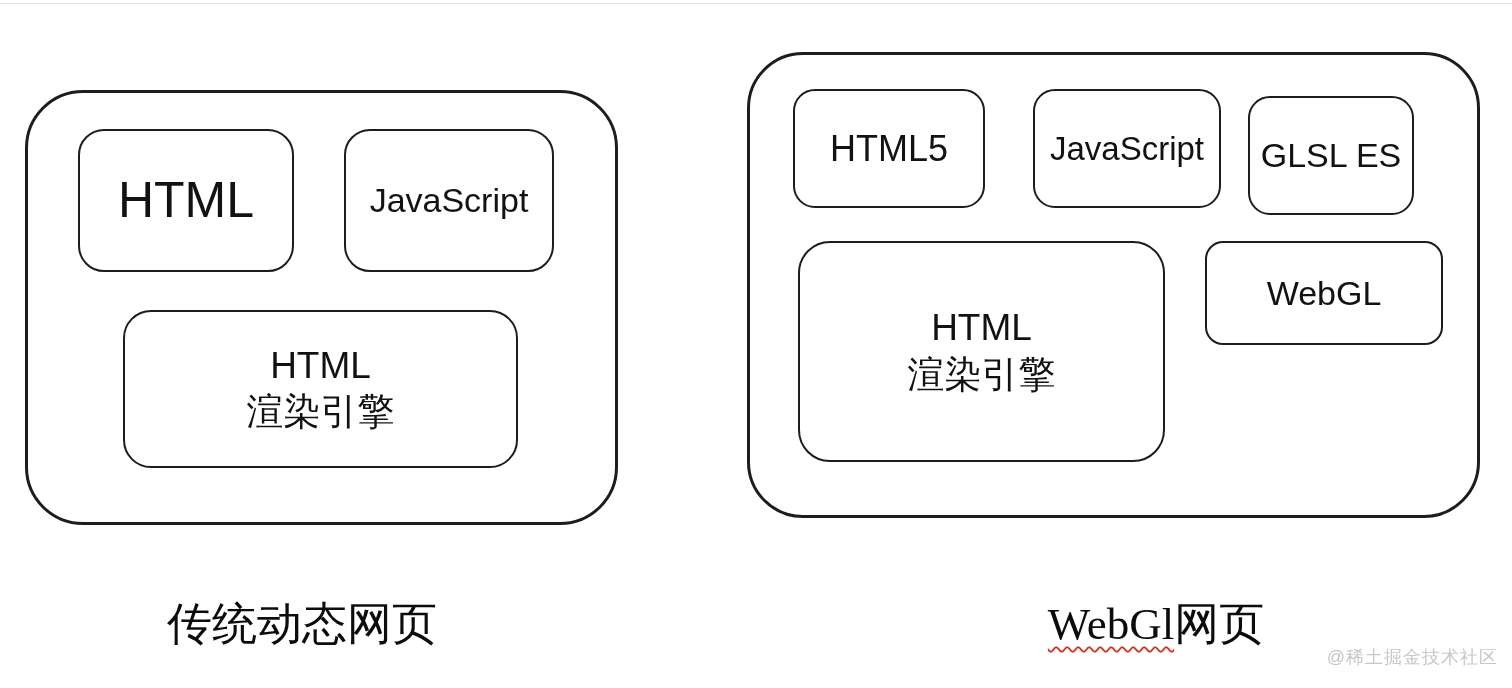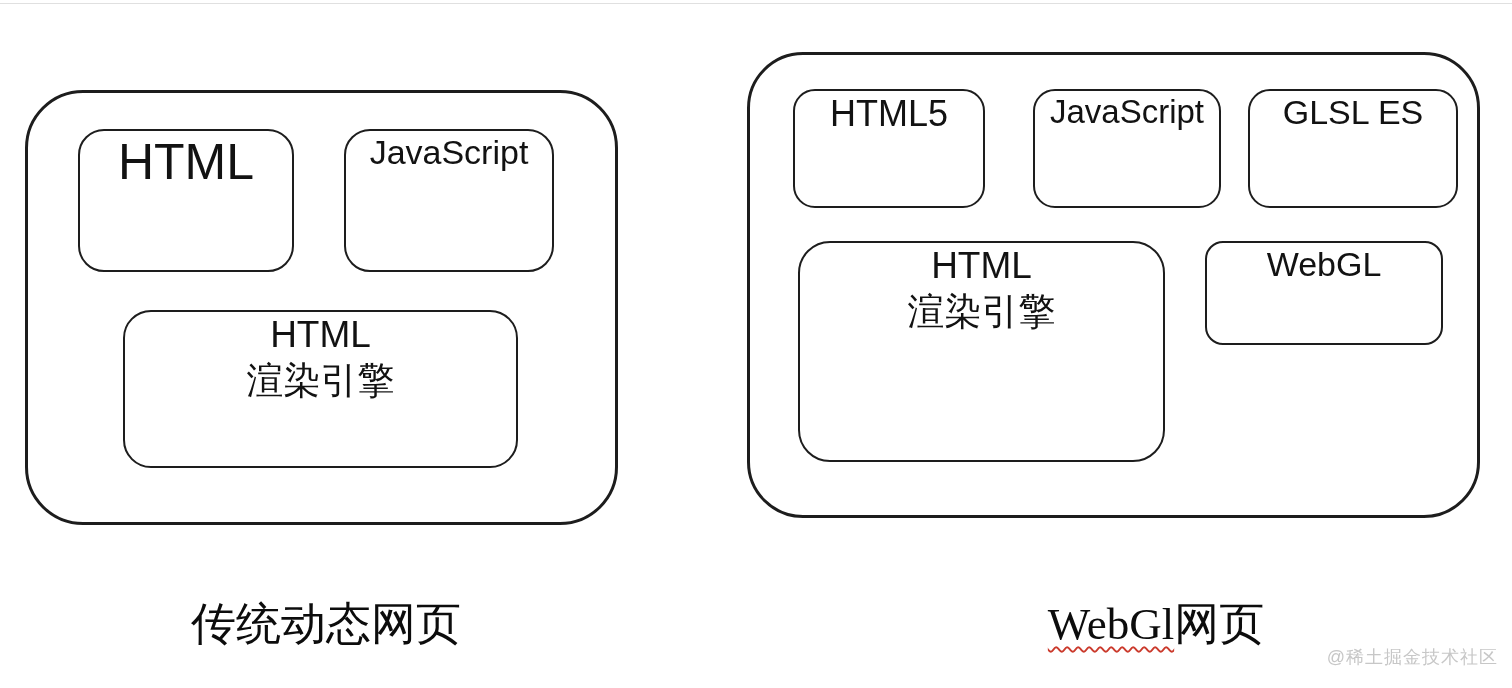--- a/index.html
+++ b/index.html
@@ -10,46 +10,46 @@
     color:#121212;
   }
   .topline {
     position:absolute; top:3px; left:0; width:1512px; height:1px;
     background:#e0e0e0;
   }
   .dbox {
     position:absolute; box-sizing:border-box;
     border:2px solid #1d1d1d; background:#ffffff;
     display:flex; flex-direction:column;
-    align-items:center; justify-content:flex-start;
+    align-items:center; justify-content:center;
     text-align:center; line-height:1.25;
   }
   .outer { border-width:3px; }
 
   
   .l-outer   { left:25px;  top:90px;  width:593px; height:435px; border-radius:58px; }
   .l-html    { left:78px;  top:129px; width:216px; height:143px; border-radius:26px; font-size:50px; }
   .l-js      { left:344px; top:129px; width:210px; height:143px; border-radius:26px; font-size:34px; }
   .l-engine  { left:123px; top:310px; width:395px; height:158px; border-radius:28px; font-size:37px; }
 
   
   .r-outer   { left:747px;  top:52px;  width:733px; height:466px; border-radius:56px; }
   .r-html5   { left:793px;  top:89px;  width:192px; height:119px; border-radius:22px; font-size:36px; }
   .r-js      { left:1033px; top:89px;  width:188px; height:119px; border-radius:22px; font-size:33px; }
-  .r-glsl    { left:1248px; top:89px;  width:210px; height:119px; border-radius:22px; font-size:34px; }
+  .r-glsl    { left:1248px; top:96px;  width:166px; height:119px; border-radius:22px; font-size:34px; }
   .r-engine  { left:798px;  top:241px; width:367px; height:221px; border-radius:32px; font-size:37px; }
   .r-webgl   { left:1205px; top:241px; width:238px; height:104px; border-radius:18px; font-size:34px; }
   .r-opengl  { left:1203px; top:368px; width:240px; height:96px;  border-radius:16px; font-size:28px; line-height:1.3; }
 
   .caption {
     position:absolute; top:594px; transform:translateX(-50%);
     font-family:"Liberation Serif","DejaVu Serif",serif;
     font-size:45px; color:#0c0c0c; white-space:nowrap;
   }
-  .caption-left  { left:302px;margin-left:24px; }
+  .caption-left  { left:302px; }
   .caption-right { left:1122px;margin-left:34px; }
   .wavy {
     text-decoration-line:underline;
     text-decoration-style:wavy;
     text-decoration-color:#cb3a2c;
     text-decoration-thickness:2px;
     text-underline-offset:7px;
   }
   .watermark {
     position:absolute; right:14px; top:645px;

